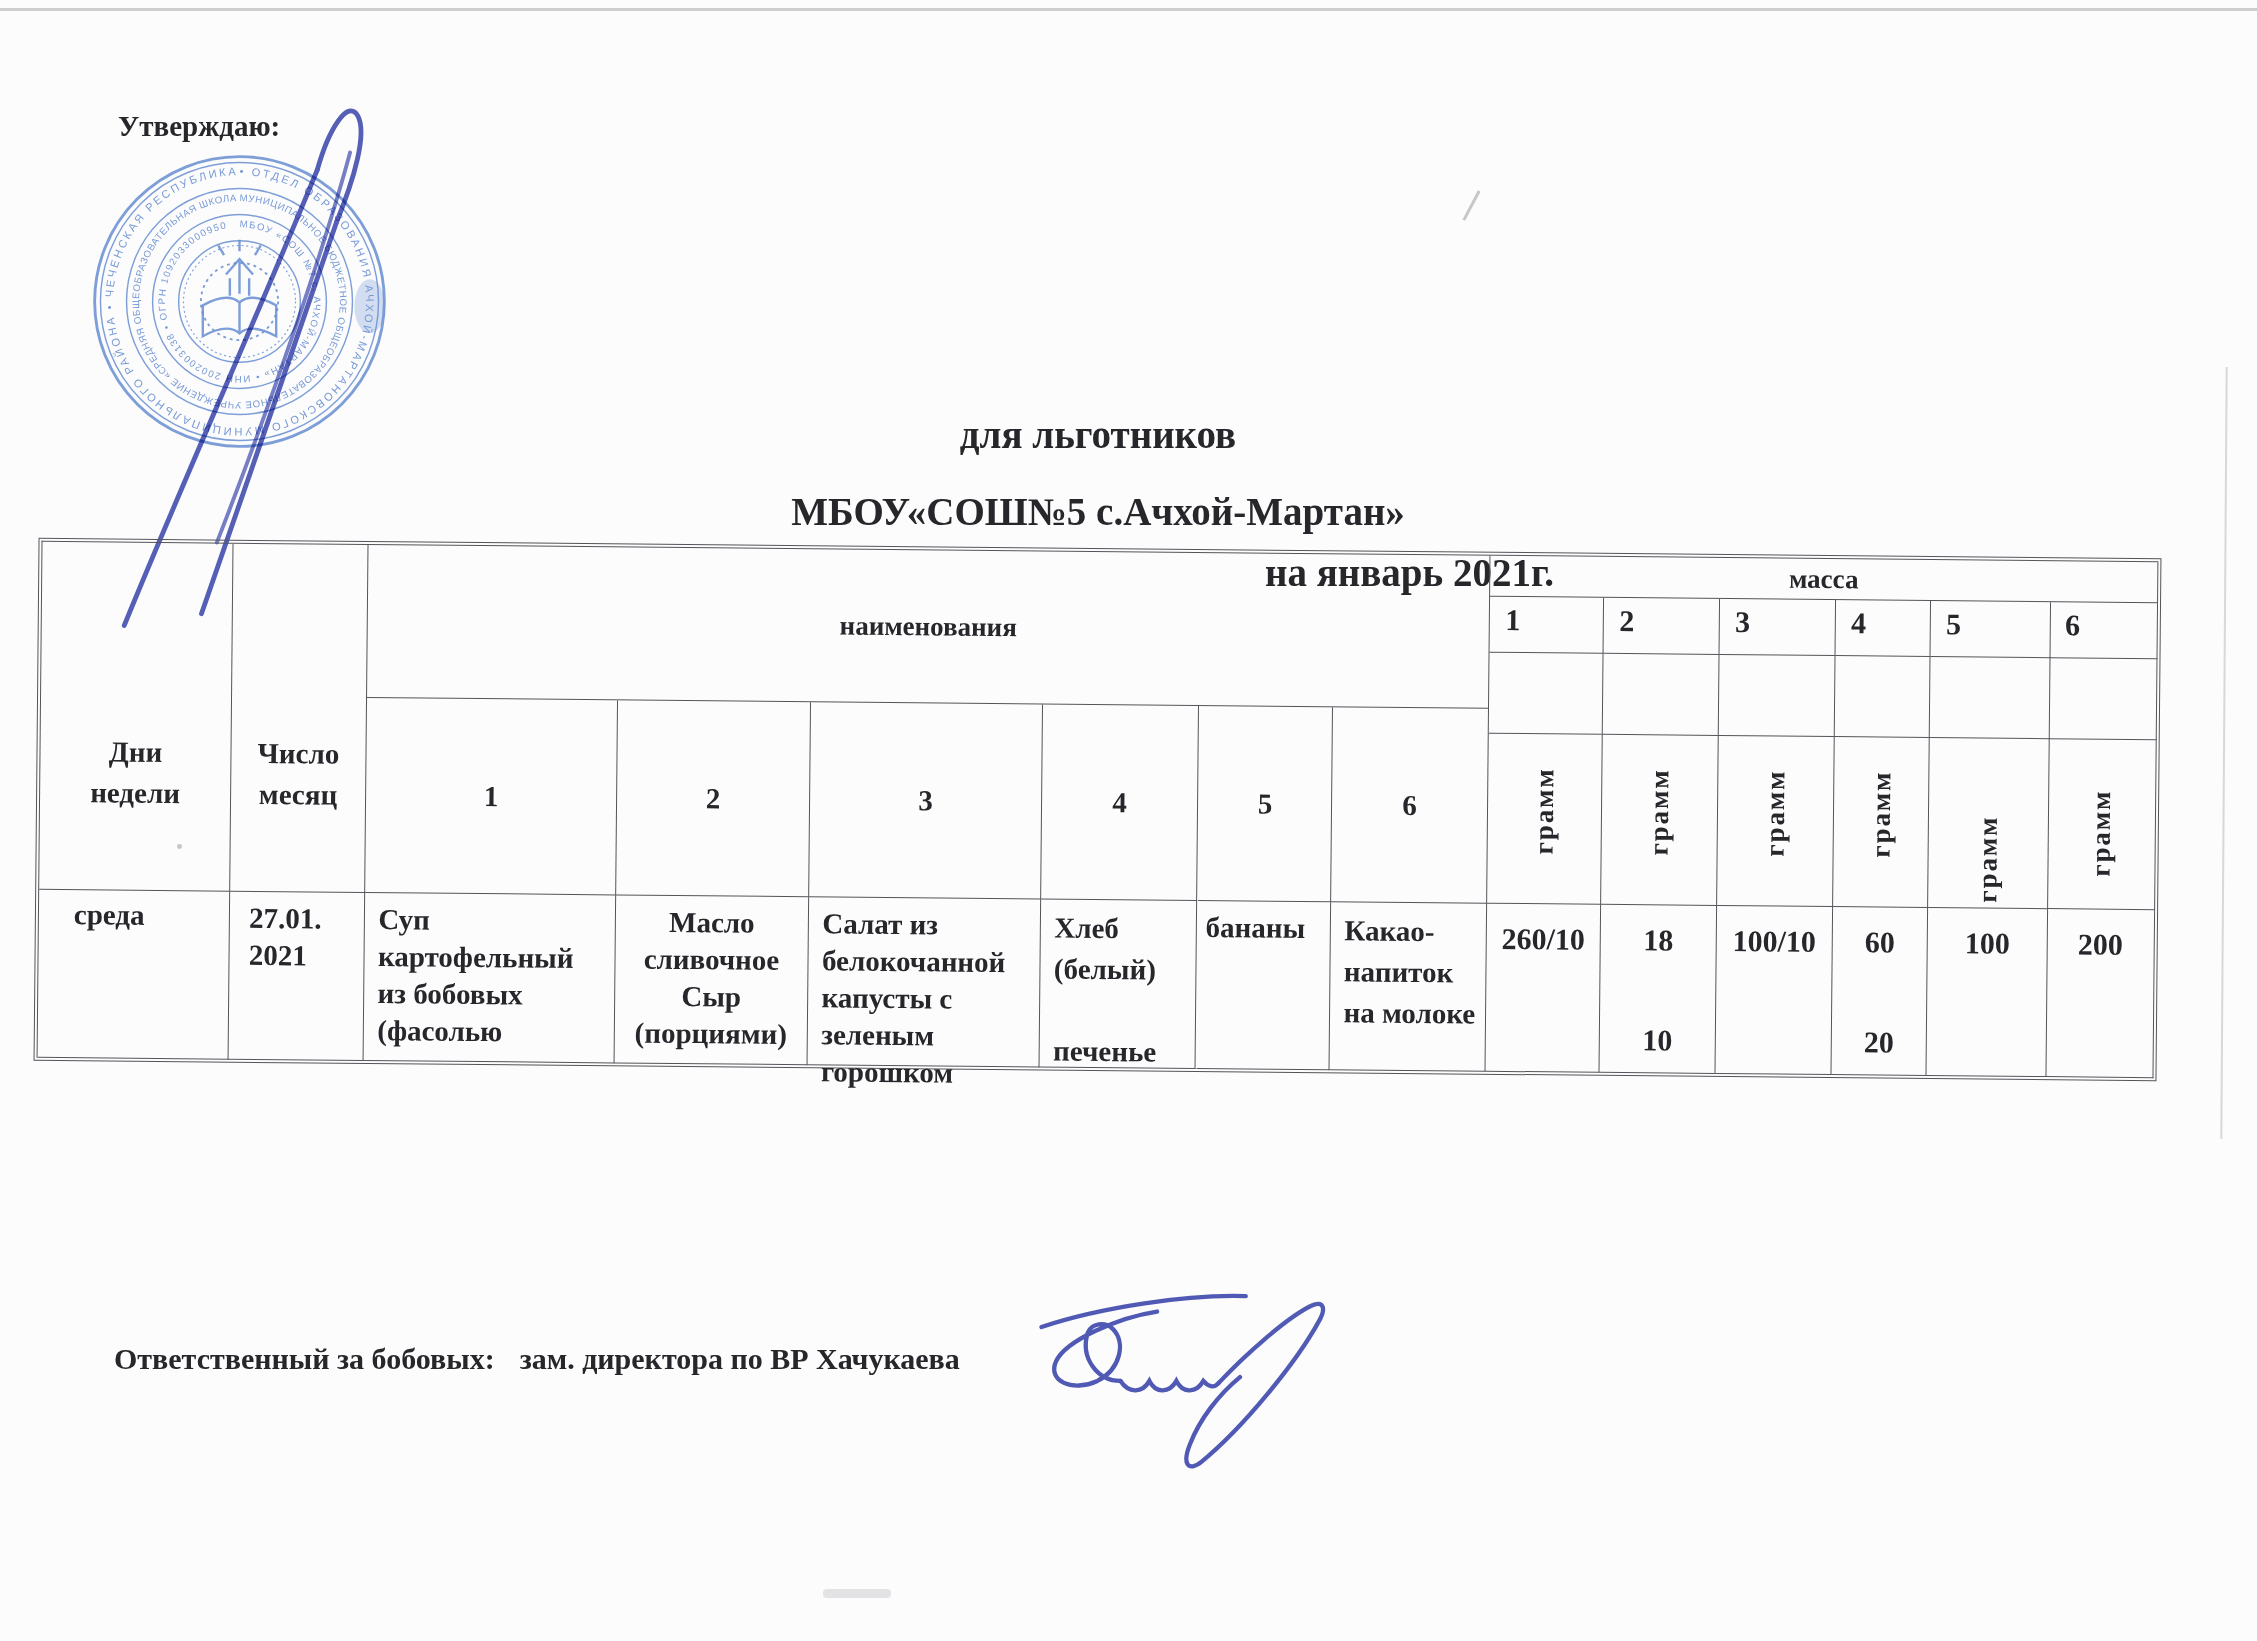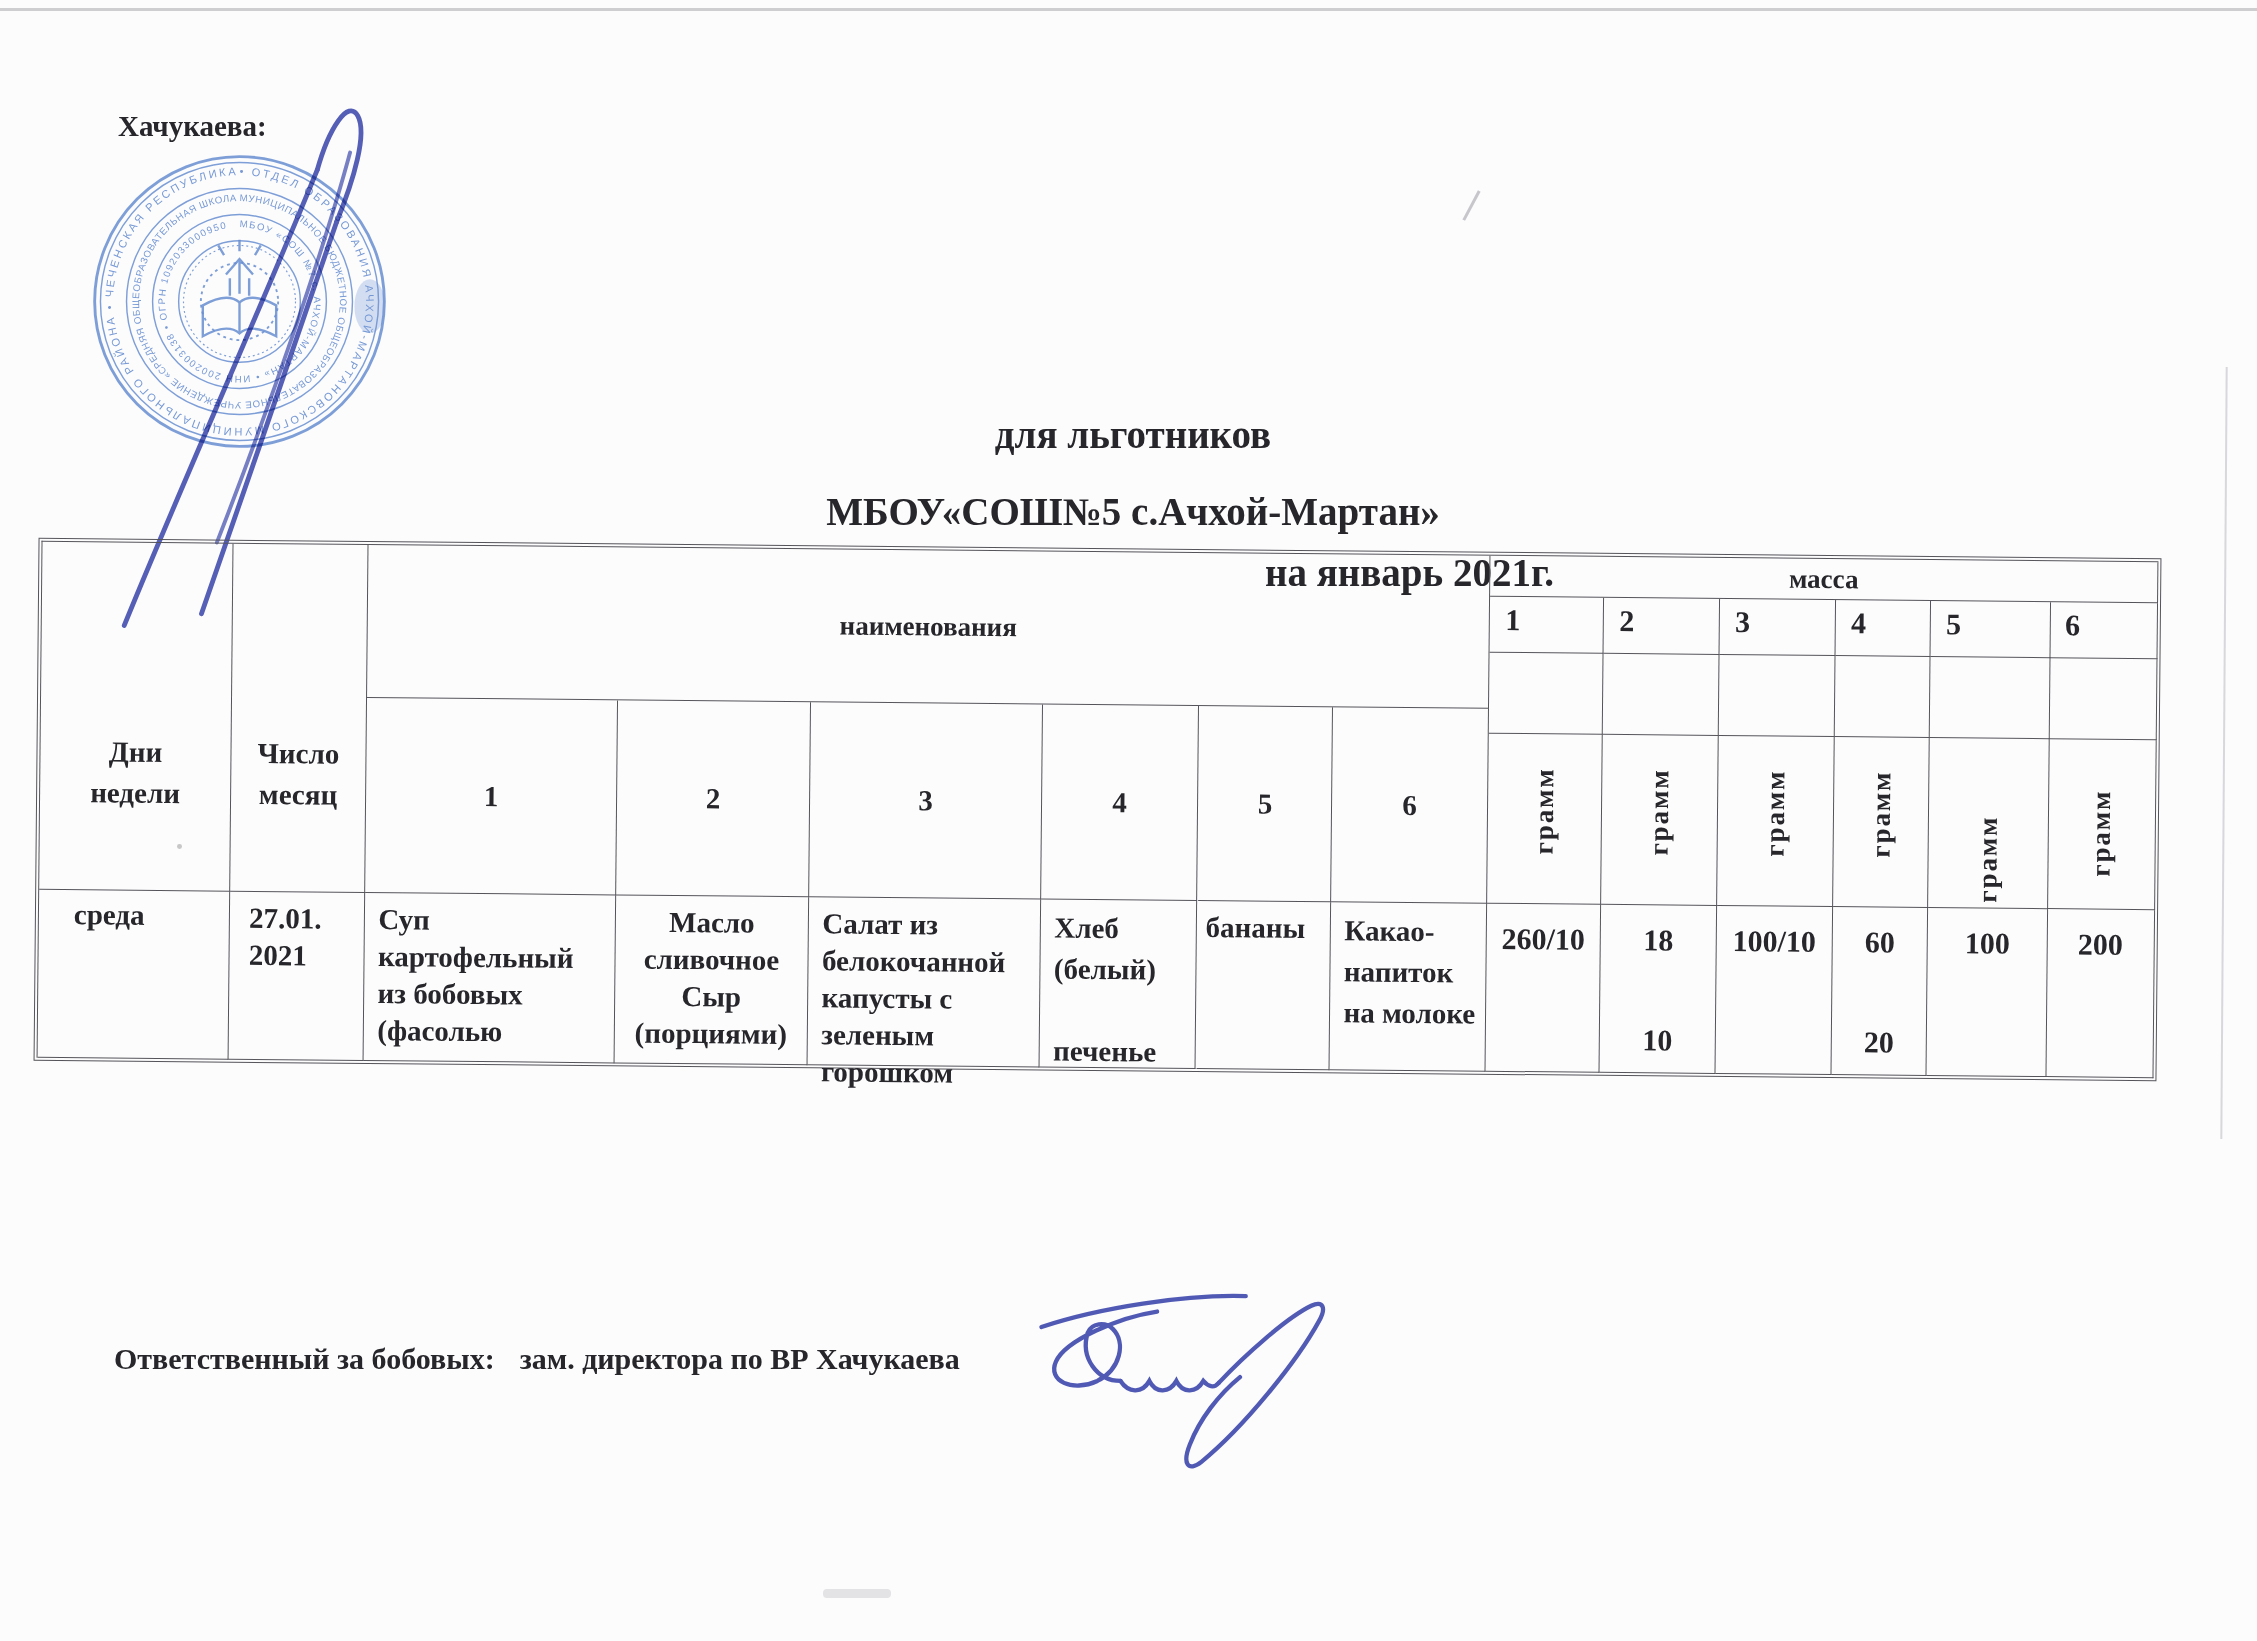--- a/index.html
+++ b/index.html
@@ -16,21 +16,21 @@
   
   .scan-topline{position:absolute;left:0;top:7.7px;width:100%;height:2.9px;background:#a8a8ac;opacity:.55;}
   .scan-foldline{position:absolute;left:2223px;top:367px;width:1.9px;height:772px;background:#b3b3bc;opacity:.5;transform:rotate(.4deg);}
   .scan-diag{position:absolute;left:1470px;top:189px;width:2.9px;height:33px;background:#9b9ba2;opacity:.55;transform:rotate(28deg);}
   .scan-dot{position:absolute;left:177px;top:844px;width:4.8px;height:4.8px;border-radius:50%;background:#777;opacity:.4;}
   .scan-smudge{position:absolute;left:823px;top:1589px;width:68px;height:8.7px;background:#e3e3e6;border-radius:3.9px;}
   
   .approval{position:absolute;left:118px;top:108px;font-size:29px;font-weight:bold;line-height:37px;white-space:nowrap;}
   
   .title-1{position:absolute;left:716px;top:297px;width:772px;text-align:center;font-size:39px;font-weight:bold;letter-spacing:2.9px;}
-  .title-23{position:absolute;left:747px;top:396px;width:772px;text-align:center;font-size:39px;font-weight:bold;line-height:77px;}
+  .title-23{position:absolute;left:712px;top:396px;width:772px;text-align:center;font-size:39px;font-weight:bold;line-height:77px;}
   .title-4{position:absolute;left:1168px;top:550px;width:386px;text-align:right;font-size:39px;font-weight:bold;}
   
   .stamp{position:absolute;left:85px;top:147px;mix-blend-mode:multiply;opacity:.92;}
   .sig-top{position:absolute;left:97px;top:85px;mix-blend-mode:multiply;}
   .sig-bottom{position:absolute;left:1012px;top:1273px;mix-blend-mode:multiply;}
   
   .menu-table{
     position:absolute;left:39px;top:551px;width:2116px;height:516px;
     border-left:1.9px solid var(--bd);border-top:1.9px solid var(--bd);
     outline:1.9px solid var(--bd);outline-offset:2.9px;
@@ -63,21 +63,21 @@
 
 <div class="page">
 
   <div class="scan-topline"></div>
   <div class="scan-foldline"></div>
   <div class="scan-diag"></div>
   <div class="scan-dot"></div>
   <div class="scan-smudge"></div>
 
   <div class="approval">
-    <div>Хачукаева:</div>
+    <div>Утверждаю:</div>
   </div>
 
   <svg class="stamp" width="309" height="309" viewBox="0 0 320 320">
     <defs>
       <path id="ring1" d="M160,29 a131,131 0 1 1 -0.01,0" fill="none"></path>
       <path id="ring2" d="M160,56 a104,104 0 1 1 -0.01,0" fill="none"></path>
       <path id="ring3" d="M160,83 a77,77 0 1 1 -0.01,0" fill="none"></path>
     </defs>
     <g stroke="#5d87cf" fill="none" opacity=".85">
       <circle cx="160" cy="160" r="150" stroke-width="3"></circle>

